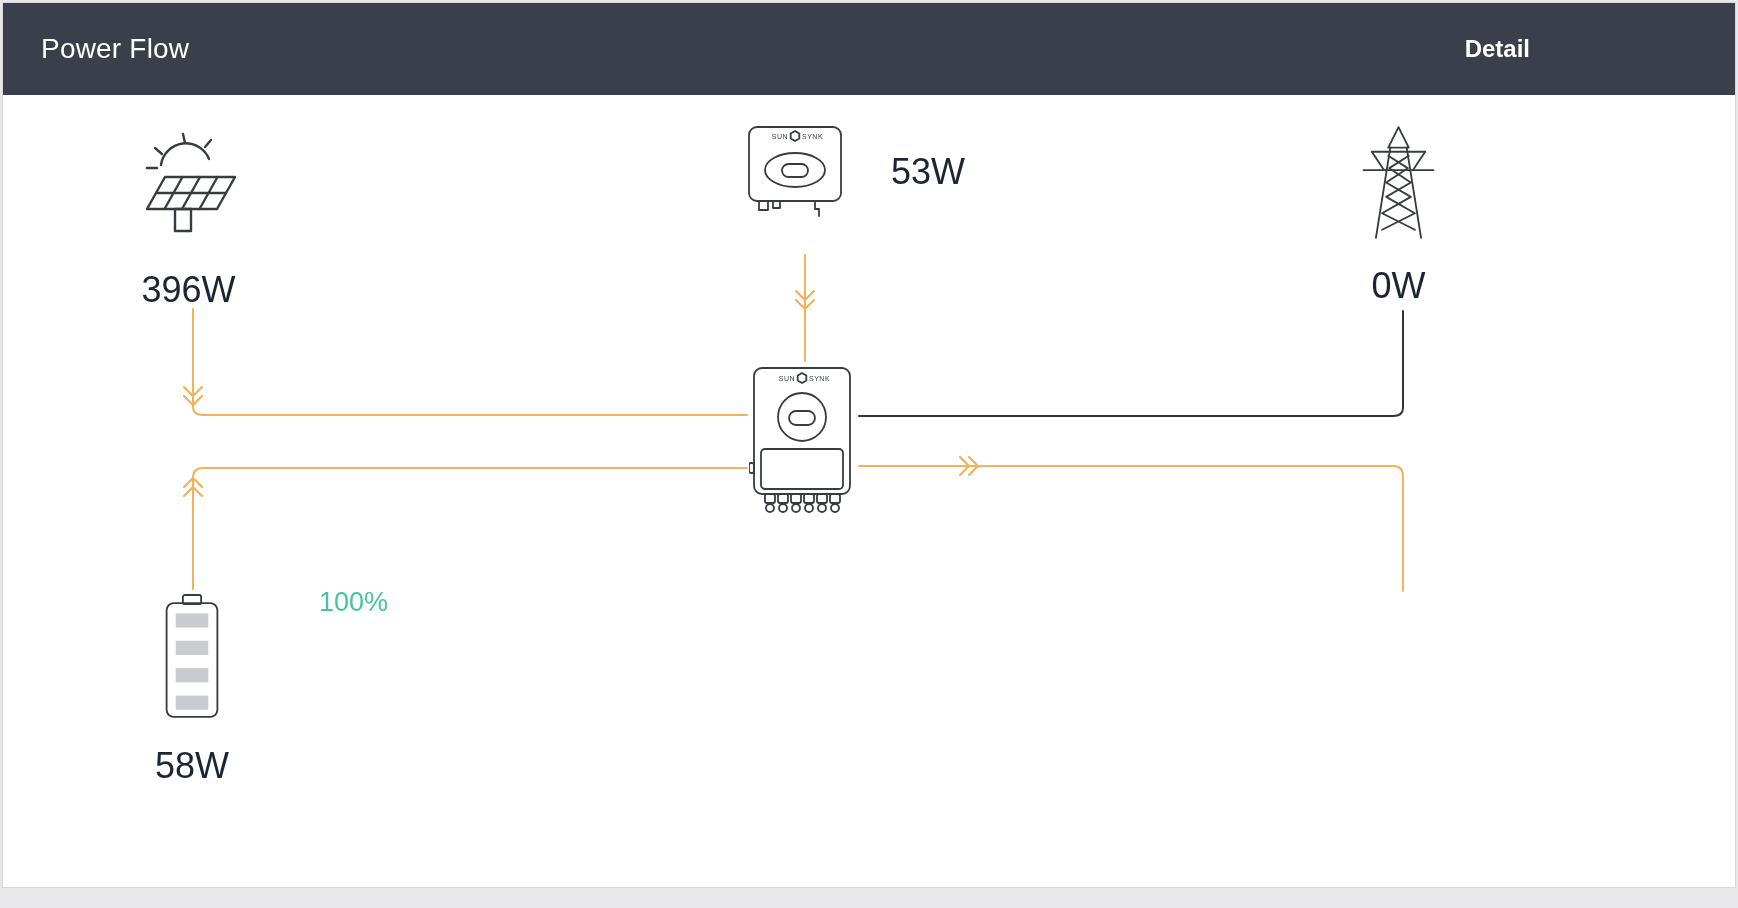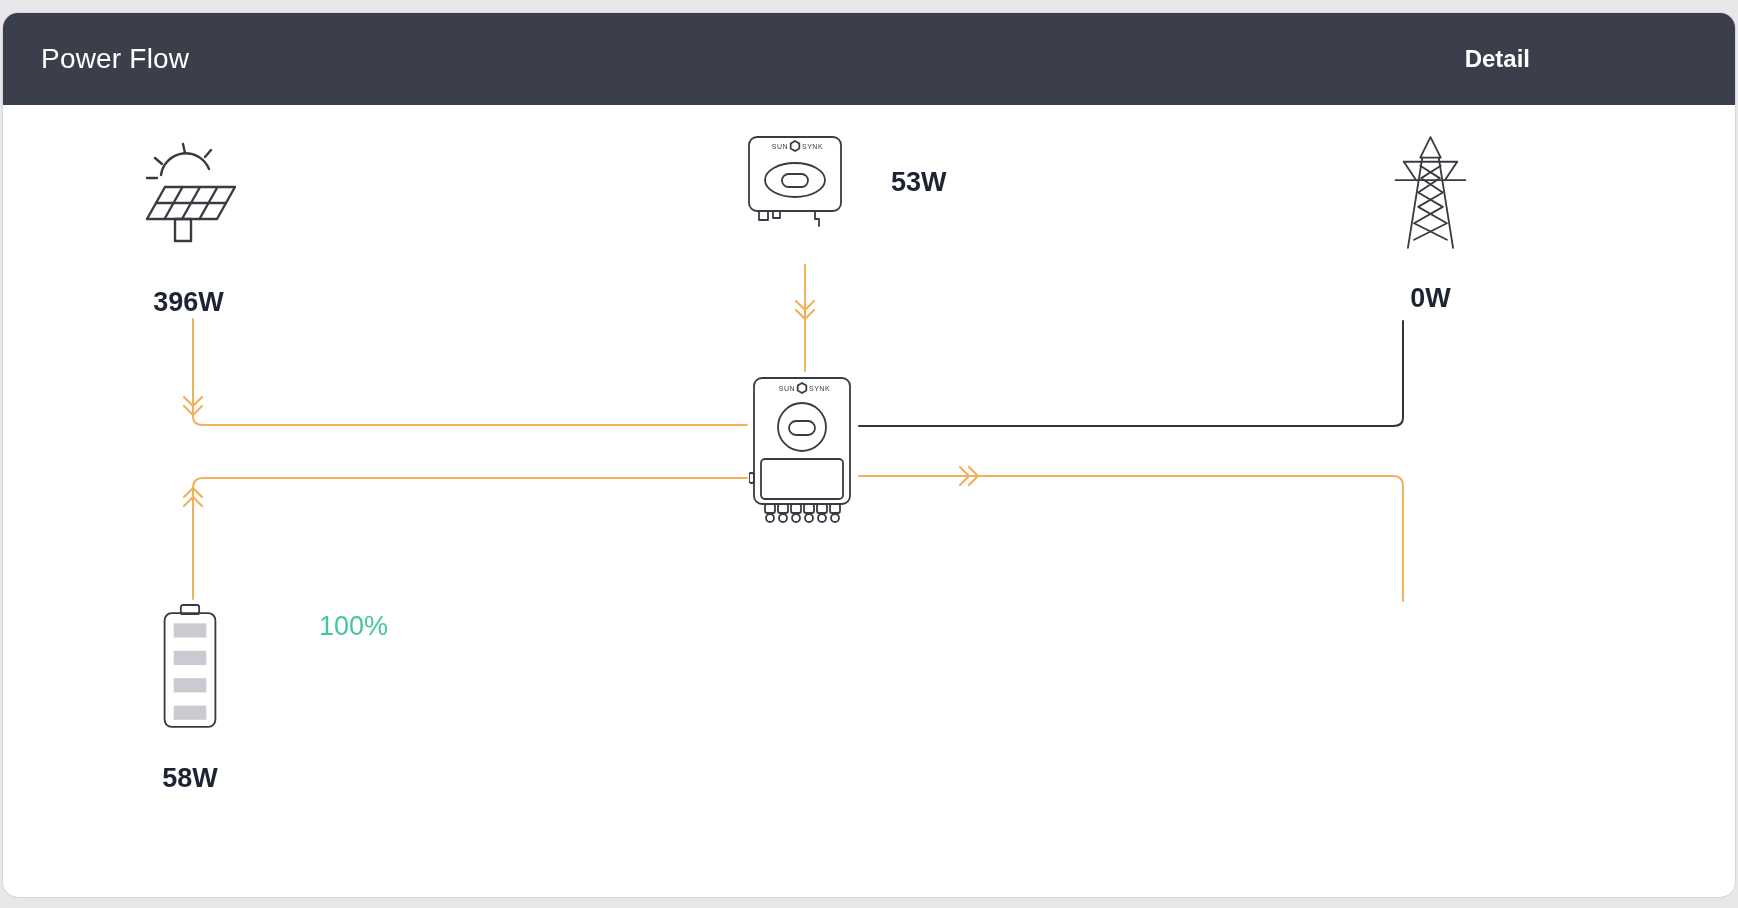--- a/index.html
+++ b/index.html
@@ -12,40 +12,40 @@
     --battery-bar:#c9cbd1;
     --value-text:#1d2433;
   }
   *{box-sizing:border-box;margin:0;padding:0}
   body{
     background:#e8e8ea;
     font-family:"Liberation Sans","DejaVu Sans",sans-serif;
     width:1738px;height:908px;overflow:hidden;
   }
   .card{
-    width:1734px;height:886px;margin:12px auto 0;
-    background:#f9a8d4;border:1px solid #d8d8dc;border-radius:16px;
+    width:1734px;height:886px;margin:2px auto 0;
+    background:#f9a8d4;border:1px solid #d8d8dc;border-radius:0;
     overflow:hidden;
   }
   header{
     height:92px;background:var(--header-bg);
     display:flex;align-items:center;justify-content:space-between;
     padding:0 205px 0 38px;
   }
   .title{color:var(--header-text);font-size:28px;font-weight:400;letter-spacing:.2px}
   .detail{color:var(--header-text);font-size:24px;font-weight:700;cursor:pointer;text-decoration:none}
   .canvas{position:relative;width:100%;height:792px;background:#fff}
   .wires{position:absolute;left:0;top:0;pointer-events:none}
   .wire{fill:none;stroke-width:2px;stroke-linecap:round}
   .wire.flow{stroke:var(--accent-flow)}
   .wire.idle{stroke:var(--idle-line)}
   .chev{fill:none;stroke:var(--accent-flow);stroke-width:2.2px;stroke-linecap:round;stroke-linejoin:round}
-  .node{position:absolute;display:flex;flex-direction:column;align-items:center;gap:32px}
+  .node{position:absolute;display:flex;flex-direction:column;align-items:center;gap:24px}
   .node.row{flex-direction:row;gap:46px}
-  .value{font-size:27px;color:var(--value-text);font-weight:700}
+  .value{font-size:36px;color:var(--value-text);font-weight:400}
   .soc{position:absolute;font-size:27px;color:var(--soc-text);font-weight:400}
   .icon svg{display:block}
   .ic{fill:none;stroke:var(--icon-stroke);stroke-width:2.4px;stroke-linecap:round;stroke-linejoin:round}
   .ic-thin{fill:none;stroke:var(--icon-stroke);stroke-width:1.8px;stroke-linecap:round;stroke-linejoin:round}
   .brand-txt{font-size:7px;fill:var(--icon-stroke);letter-spacing:.5px}
   .bar{fill:var(--battery-bar)}
 </style>
 </head>
 <body>
 
@@ -112,21 +112,21 @@
             <rect x="28" y="78" width="7" height="7"></rect>
             <path d="M70 78 v8 h4 v7"></path>
           </g>
           <text class="brand-txt" x="43" y="16" text-anchor="end">SUN</text>
           <text class="brand-txt" x="57" y="16" text-anchor="start">SYNK</text>
         </svg>
       </span>
       <div class="value">53W</div>
     </div>
 
-    <div class="node" style="left:1380px;top:28px;">
+    <div class="node" style="left:1348px;top:28px;">
       <span class="icon">
         <svg width="95" height="118" viewBox="0 0 92 115">
           <g class="ic-thin">
             <path d="M46 4 L36 24 H56 Z"></path>
             <line x1="20" y1="28" x2="72" y2="28"></line>
             <line x1="12" y1="46" x2="80" y2="46"></line>
             <line x1="20" y1="28" x2="32" y2="46"></line>
             <line x1="72" y1="28" x2="60" y2="46"></line>
             <path d="M38 24 L24 112"></path>
             <path d="M54 24 L68 112"></path>
@@ -176,17 +176,17 @@
           </g>
           <rect class="bar" x="16" y="20" width="32" height="14"></rect>
           <rect class="bar" x="16" y="47" width="32" height="14"></rect>
           <rect class="bar" x="16" y="74" width="32" height="14"></rect>
           <rect class="bar" x="16" y="101" width="32" height="14"></rect>
         </svg>
       </span>
       <div class="value">58W</div>
     </div>
 
-    <div class="soc" style="left:316px;top:506px;">100%</div>
+    <div class="soc" style="left:316px;top:492px;">100%</div>
 
 
   </div>
 </div>
 
 </body></html>

